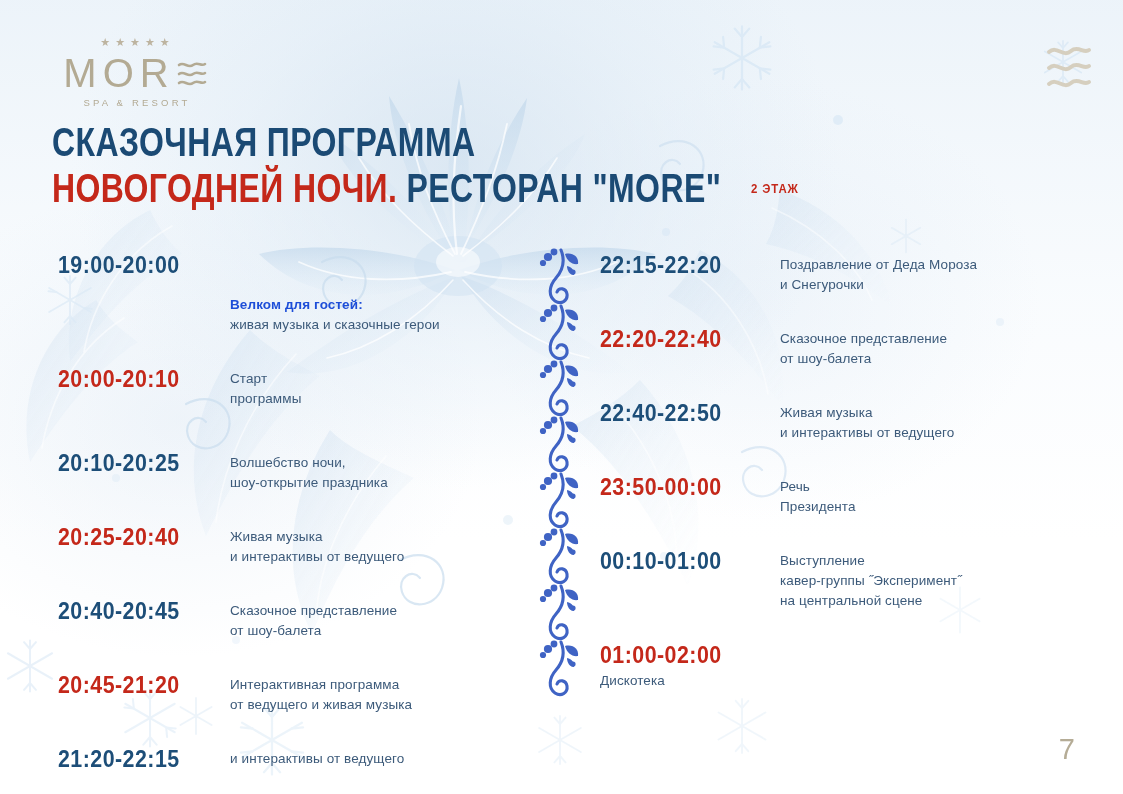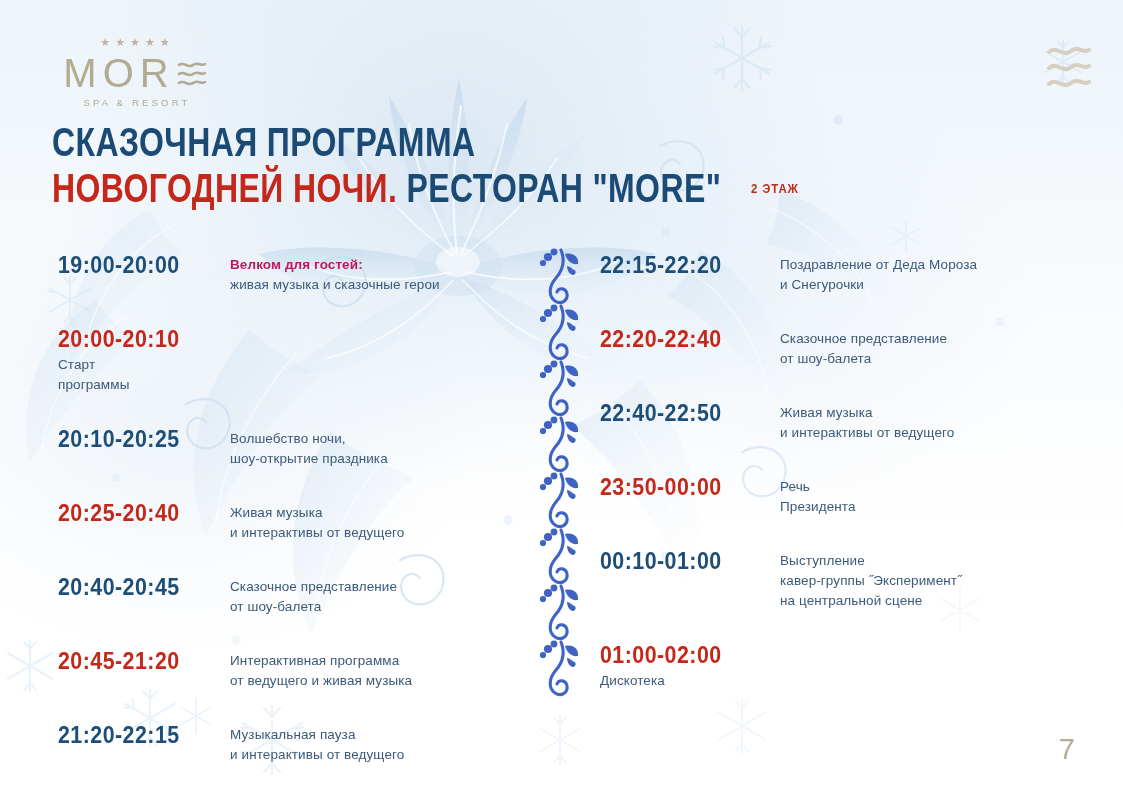--- a/index.html
+++ b/index.html
@@ -149,21 +149,21 @@
 
   .desc {
     flex: 1 1 auto;
     color: #3c5a7a;
     font-size: 13.5px;
     line-height: 20px;
     letter-spacing: 0.1px;
     padding-top: 3px;
   }
   .desc .ln { display: block; white-space: nowrap; }
-  .desc .ln.bold { font-weight: 700; color: #be185d; }
+  .desc .ln.bold { font-weight: 700; color: #1d4ed8; margin-top: 40px; }
 
   
   .ornament {
     position: absolute;
     left: 539px;
     top: 248px;
     width: 46px;
     height: 452px;
   }
 
@@ -383,21 +383,21 @@
   <div class="floor-badge">2 ЭТАЖ</div>
 
   <div class="col col-left">
       <div class="row" style="margin-bottom: 31px;">
         <div class="time blue">19:00-20:00</div>
         <div class="desc">
           <span class="ln bold">Велком для гостей:</span>
           <span class="ln">живая музыка и сказочные герои</span>
         </div>
       </div>
-      <div class="row" style="margin-bottom: 31px; flex-direction: column;">
+      <div class="row" style="margin-bottom: 41px;">
         <div class="time red">20:00-20:10</div>
         <div class="desc">
           <span class="ln">Старт</span>
           <span class="ln">программы</span>
         </div>
       </div>
       <div class="row" style="margin-bottom: 31px;">
         <div class="time blue">20:10-20:25</div>
         <div class="desc">
           <span class="ln">Волшебство ночи,</span>
@@ -421,21 +421,20 @@
       <div class="row" style="margin-bottom: 31px;">
         <div class="time red">20:45-21:20</div>
         <div class="desc">
           <span class="ln">Интерактивная программа</span>
           <span class="ln">от ведущего и живая музыка</span>
         </div>
       </div>
       <div class="row" style="margin-bottom: 31px;">
         <div class="time blue">21:20-22:15</div>
         <div class="desc">
-          <span class="ln">Музыкальная пауза</span>
           <span class="ln">и интерактивы от ведущего</span>
         </div>
       </div>
     </div>
 
   <div class="ornament">
     <svg width="46" height="452" viewBox="0 0 46 452">
       <defs>
         <g id="ornUnit">
 

